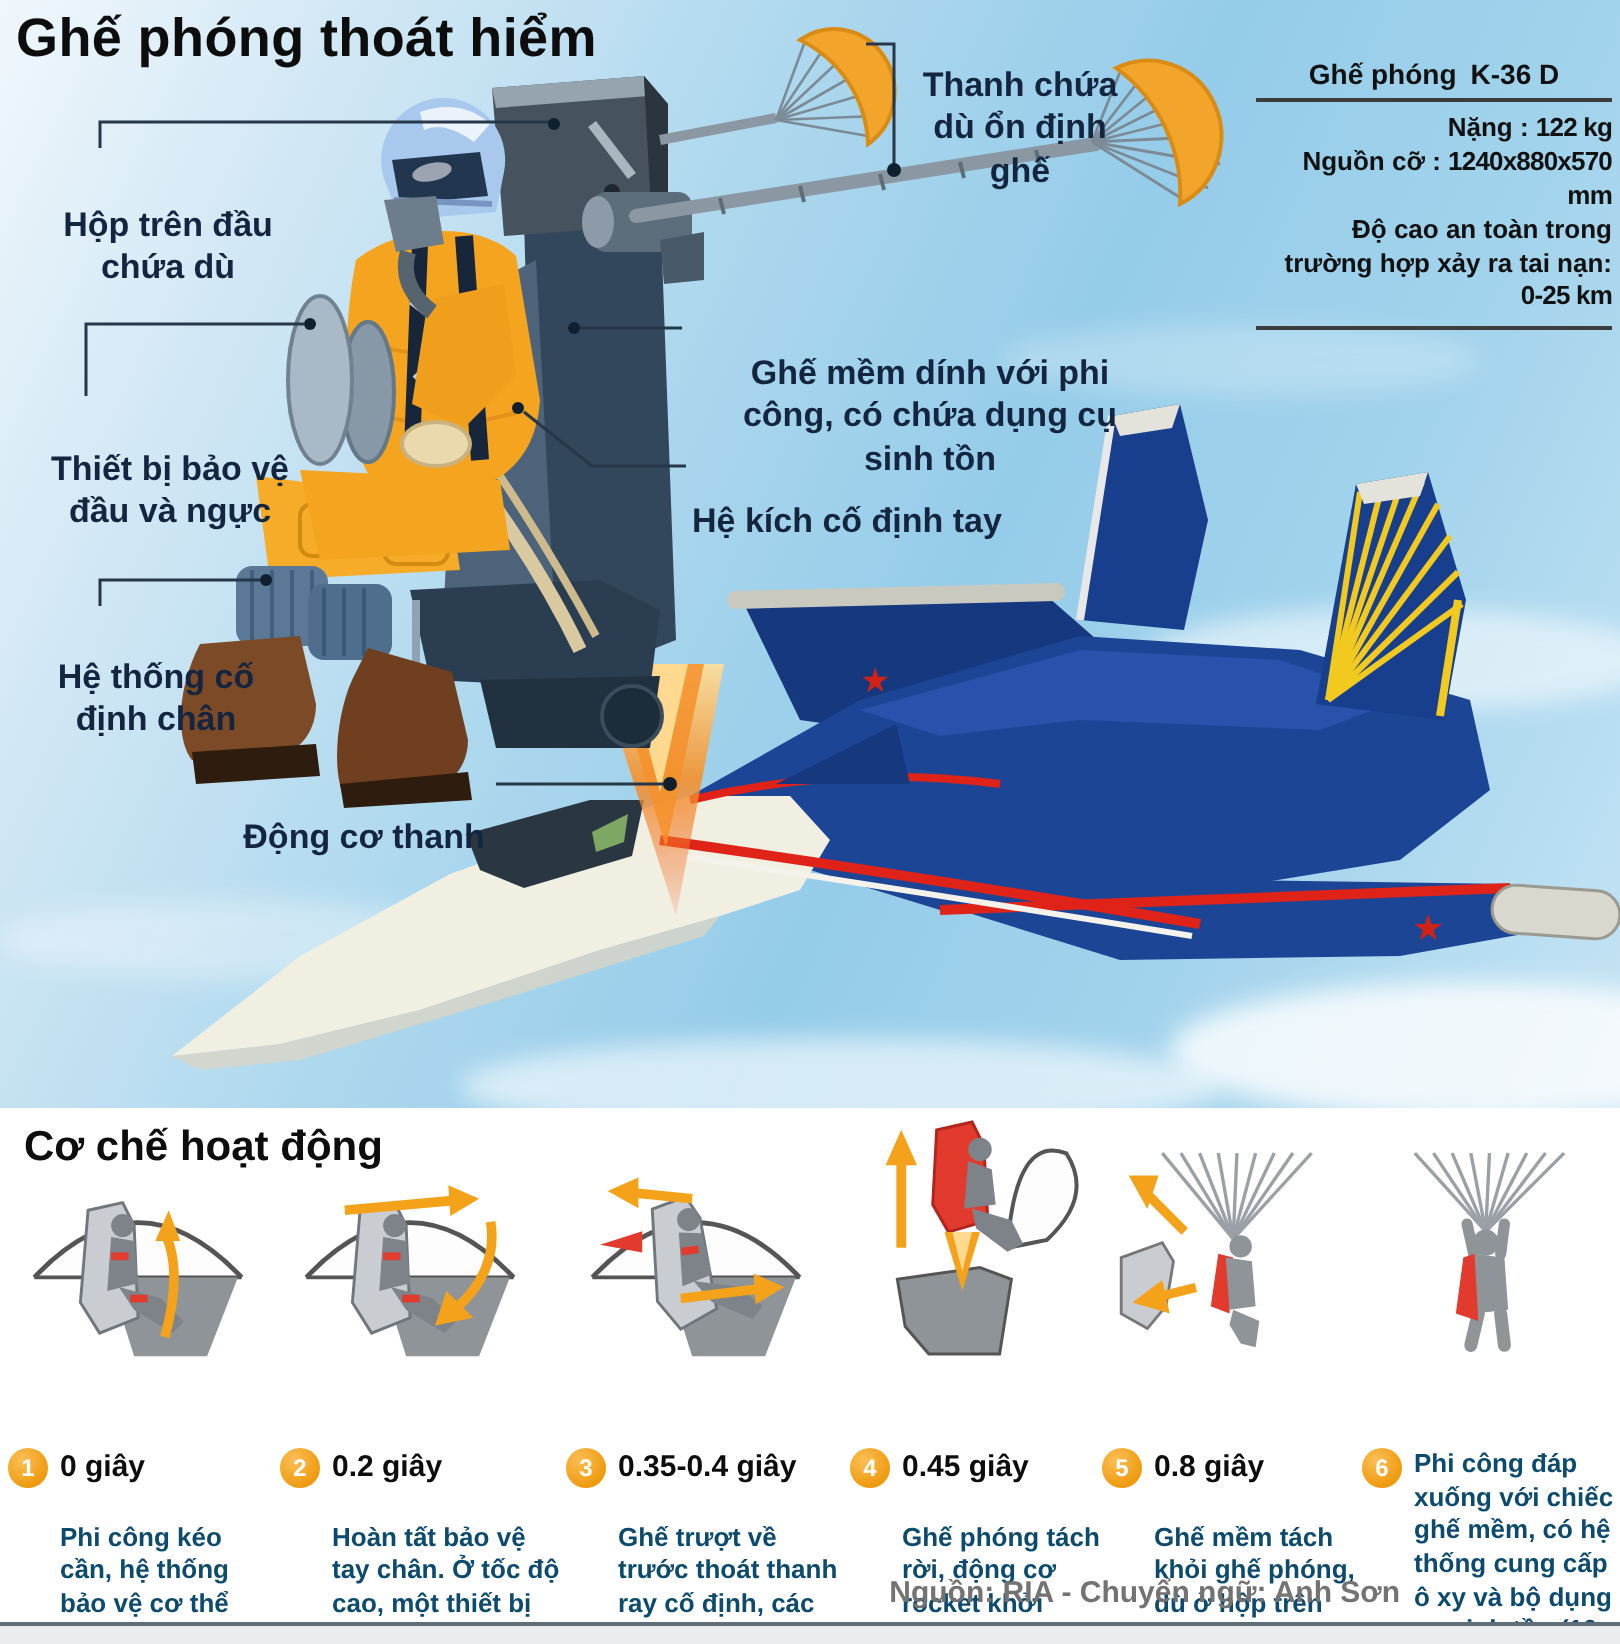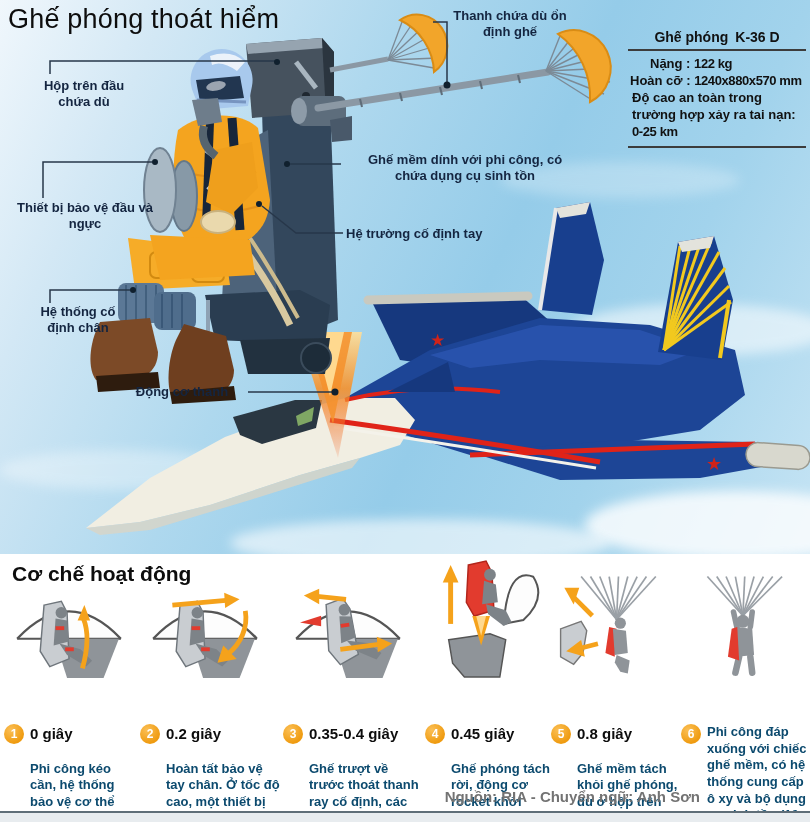--- a/index.html
+++ b/index.html
@@ -6,39 +6,39 @@
   #canvas{position:relative;width:810px;height:822px;overflow:hidden;
           font-family:"Liberation Sans",sans-serif;}
 
   
   #sky{position:absolute;left:0;top:0;width:810px;height:554px;
        background:linear-gradient(115deg,#f0f7fc 0%,#d3e8f5 16%,#aed8ee 38%,
                   #95cce9 58%,#a2d3ec 76%,#c6e4f4 100%);}
   #scene{position:absolute;left:0;top:0;}
 
   
-  .page-title{position:absolute;left:8px;top:4px;font-size:27px;font-weight:400;
+  .page-title{position:absolute;left:8px;top:4px;font-size:27px;font-weight:700;
               color:#0d0d0d;letter-spacing:.2px;}
-  .callout{position:absolute;font-weight:bold;font-size:13px;color:#142540;
-           text-align:center;line-height:1.25;}
+  .callout{position:absolute;font-weight:bold;font-size:17px;color:#142540;
+           text-align:center;line-height:1.25;margin-top:24px;}
   #co-headbox{left:28px;top:78px;width:112px;}
   #co-protect{left:12px;top:200px;width:146px;}
   #co-legs{left:26px;top:304px;width:104px;}
   #co-rocket{left:112px;top:384px;width:140px;}
   #co-rod{left:452px;top:8px;width:116px;}
   #co-softseat{left:352px;top:152px;width:226px;}
   #co-arm{left:346px;top:226px;width:190px;text-align:left;}
 
   
   #spec{position:absolute;left:628px;top:29px;width:178px;color:#111;}
   #spec .spec-title{font-size:14px;font-weight:700;text-align:center;white-space:nowrap;}
   #spec .spec-title .model{margin-left:7px;}
   #spec .spec-rows{margin-top:4px;border-top:2px solid #3c3c3c;border-bottom:2px solid #3c3c3c;
                    padding:5px 0 6px 0;}
-  .spec-row{font-size:13px;font-weight:bold;line-height:1.3;}
+  .spec-row{font-size:13px;font-weight:bold;line-height:1.3;text-align:right;}
   .spec-row .v{font-weight:bold;letter-spacing:-0.4px;}
   .spec-row:nth-child(1){padding-left:22px;}
   .spec-row:nth-child(2){padding-left:2px;}
   .spec-row:nth-child(3){padding-left:4px;}
 
   
   #mech{position:absolute;left:0;top:556px;width:710px;height:255px;background:#ffffff;}
   #mech-heading{position:absolute;left:12px;top:6px;font-size:21px;font-weight:800;color:#0d0d0d;}
   .step{position:absolute;top:0;height:250px;}
   #step-1{left:4px;width:134px;}  #step-2{left:140px;width:142px;}
@@ -294,33 +294,33 @@
   </svg>
 
   <div class="page-title">Ghế phóng thoát hiểm</div>
 
   <div id="co-protect" class="callout">Thiết bị bảo vệ đầu và ngực</div>
   <div id="co-headbox" class="callout">Hộp trên đầu chứa dù</div>
   <div id="co-legs" class="callout">Hệ thống cố định chân</div>
   <div id="co-rocket" class="callout">Động cơ thanh</div>
   <div id="co-rod" class="callout">Thanh chứa dù ổn định ghế</div>
   <div id="co-softseat" class="callout">Ghế mềm dính với phi công, có chứa dụng cụ sinh tồn</div>
-  <div id="co-arm" class="callout">Hệ trường cố định tay</div>
+  <div id="co-arm" class="callout">Hệ kích cố định tay</div>
 
   <div id="spec">
     <div class="spec-title">
       <span>Ghế phóng</span><span class="model">K-36 D</span>
     </div>
     <div class="spec-rows">
       <div class="spec-row">
         <span>Nặng :</span>
         <span class="v">122 kg</span>
       </div>
       <div class="spec-row">
-        <span>Hoàn cỡ :</span>
+        <span>Nguồn cỡ :</span>
         <span class="v">1240x880x570 mm</span>
       </div>
       <div class="spec-row">
         <span>Độ cao an toàn trong trường hợp xảy ra tai nạn:</span>
         <span class="v">0-25 km</span>
       </div>
     </div>
   </div>
 
   <div id="mech">

